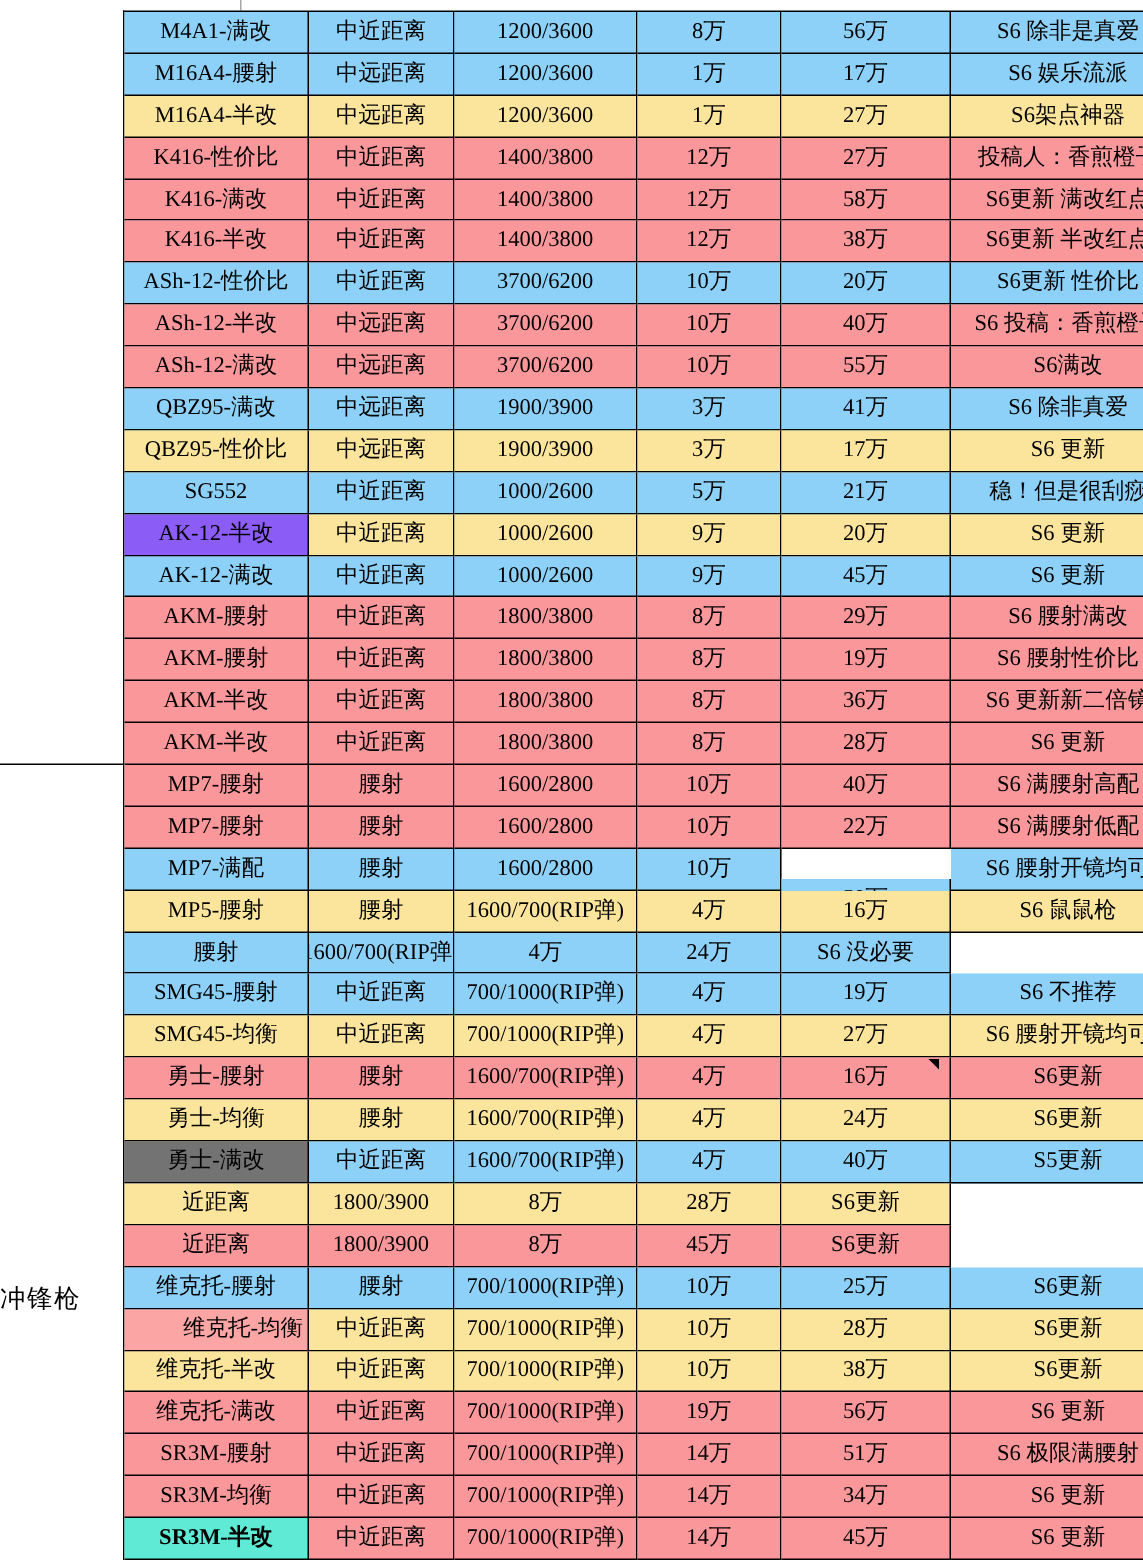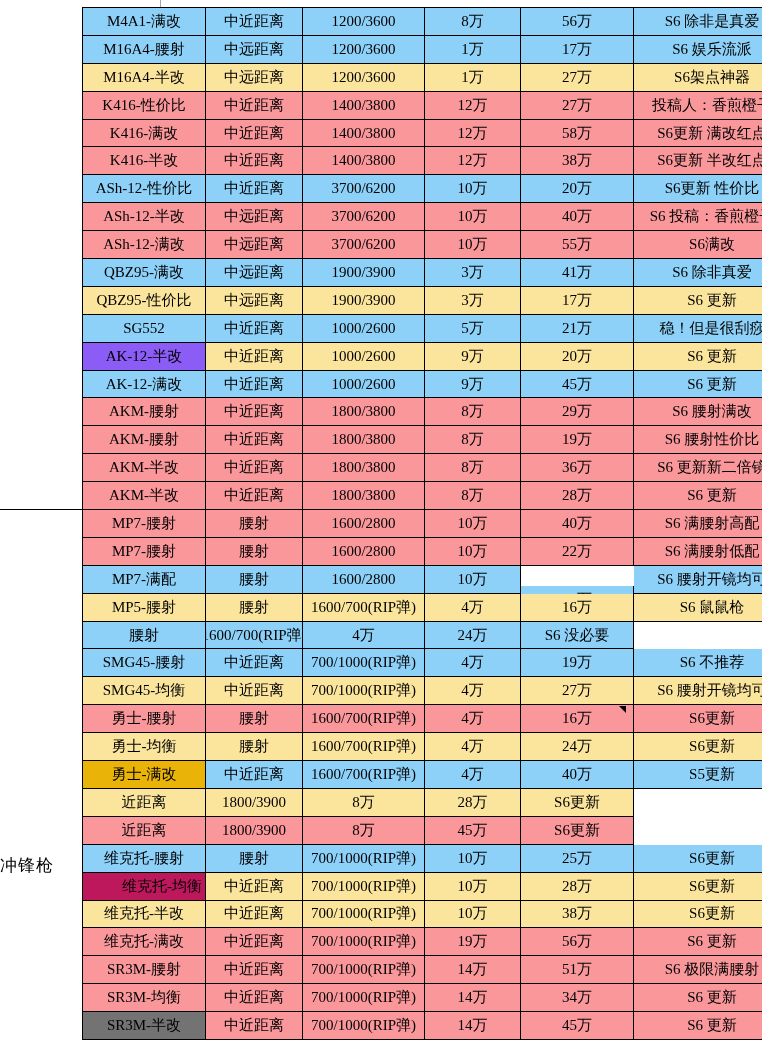--- a/index.html
+++ b/index.html
@@ -257,21 +257,21 @@
       </div>
       <div class="row">
         <div class="cell" style="background: rgb(251, 229, 156);">勇士-均衡</div>
         <div class="cell" style="background: rgb(251, 229, 156);">腰射</div>
         <div class="cell" style="background: rgb(251, 229, 156);">1600/700(RIP弹)</div>
         <div class="cell" style="background: rgb(251, 229, 156);">4万</div>
         <div class="cell" style="background: rgb(251, 229, 156);">24万</div>
         <div class="cell" style="background: rgb(251, 229, 156);">S6更新</div>
       </div>
       <div class="row">
-        <div class="cell" style="background: #eab308;">勇士-满改</div>
+        <div class="cell" style="background: #737373;">勇士-满改</div>
         <div class="cell" style="background: rgb(141, 209, 248);">中近距离</div>
         <div class="cell" style="background: rgb(141, 209, 248);">1600/700(RIP弹)</div>
         <div class="cell" style="background: rgb(141, 209, 248);">4万</div>
         <div class="cell" style="background: rgb(141, 209, 248);">40万</div>
         <div class="cell" style="background: rgb(141, 209, 248);">S5更新</div>
       </div>
       <div class="row">
         <div class="cell" style="background: rgb(251, 229, 156);">近距离</div>
         <div class="cell" style="background: rgb(251, 229, 156);">1800/3900</div>
         <div class="cell" style="background: rgb(251, 229, 156);">8万</div>
@@ -287,21 +287,21 @@
       </div>
       <div class="row">
         <div class="cell" style="background: rgb(141, 209, 248);">维克托-腰射</div>
         <div class="cell" style="background: rgb(141, 209, 248);">腰射</div>
         <div class="cell" style="background: rgb(141, 209, 248);">700/1000(RIP弹)</div>
         <div class="cell" style="background: rgb(141, 209, 248);">10万</div>
         <div class="cell" style="background: rgb(141, 209, 248);">25万</div>
         <div class="cell" style="background: rgb(141, 209, 248);">S6更新</div>
       </div>
       <div class="row">
-        <div class="cell" style="background: #be185d; padding-left: 36px;">维克托-均衡</div>
+        <div class="cell" style="background: #fca5a5; padding-left: 36px;">维克托-均衡</div>
         <div class="cell" style="background: rgb(251, 229, 156);">中近距离</div>
         <div class="cell" style="background: rgb(251, 229, 156);">700/1000(RIP弹)</div>
         <div class="cell" style="background: rgb(251, 229, 156);">10万</div>
         <div class="cell" style="background: rgb(251, 229, 156);">28万</div>
         <div class="cell" style="background: rgb(251, 229, 156);">S6更新</div>
       </div>
       <div class="row">
         <div class="cell" style="background: rgb(251, 229, 156);">维克托-半改</div>
         <div class="cell" style="background: rgb(251, 229, 156);">中近距离</div>
         <div class="cell" style="background: rgb(251, 229, 156);">700/1000(RIP弹)</div>
@@ -327,21 +327,21 @@
       </div>
       <div class="row">
         <div class="cell" style="background: rgb(250, 151, 155);">SR3M-均衡</div>
         <div class="cell" style="background: rgb(250, 151, 155);">中近距离</div>
         <div class="cell" style="background: rgb(250, 151, 155);">700/1000(RIP弹)</div>
         <div class="cell" style="background: rgb(250, 151, 155);">14万</div>
         <div class="cell" style="background: rgb(250, 151, 155);">34万</div>
         <div class="cell" style="background: rgb(250, 151, 155);">S6 更新</div>
       </div>
       <div class="row">
-        <div class="cell" style="background: #737373;">SR3M-半改</div>
+        <div class="cell" style="background: #5eead4; font-weight: bold;">SR3M-半改</div>
         <div class="cell" style="background: rgb(250, 151, 155);">中近距离</div>
         <div class="cell" style="background: rgb(250, 151, 155);">700/1000(RIP弹)</div>
         <div class="cell" style="background: rgb(250, 151, 155);">14万</div>
         <div class="cell" style="background: rgb(250, 151, 155);">45万</div>
         <div class="cell" style="background: rgb(250, 151, 155);">S6 更新</div>
       </div>
     </div>
 </div>
 
 </body></html>

